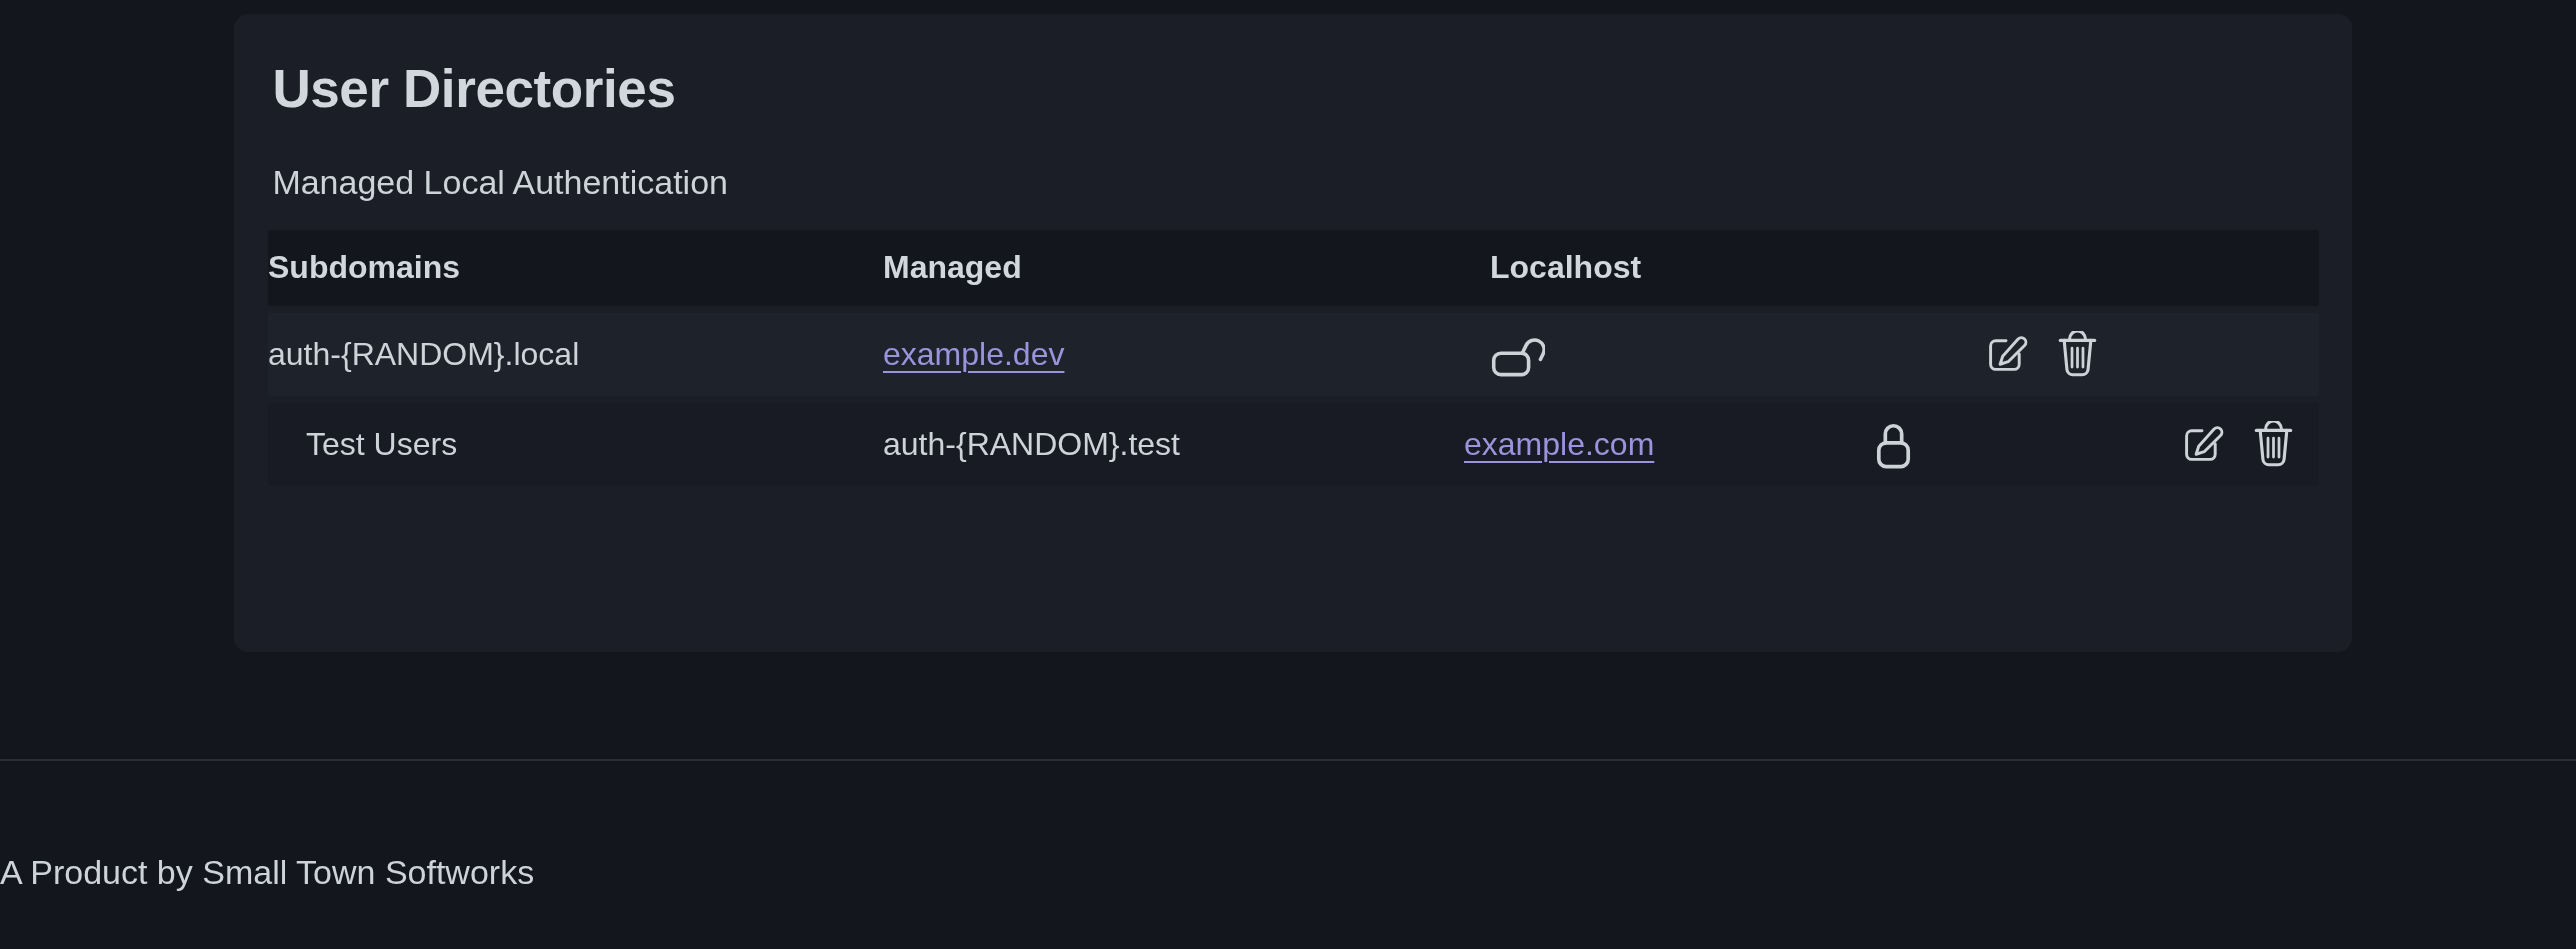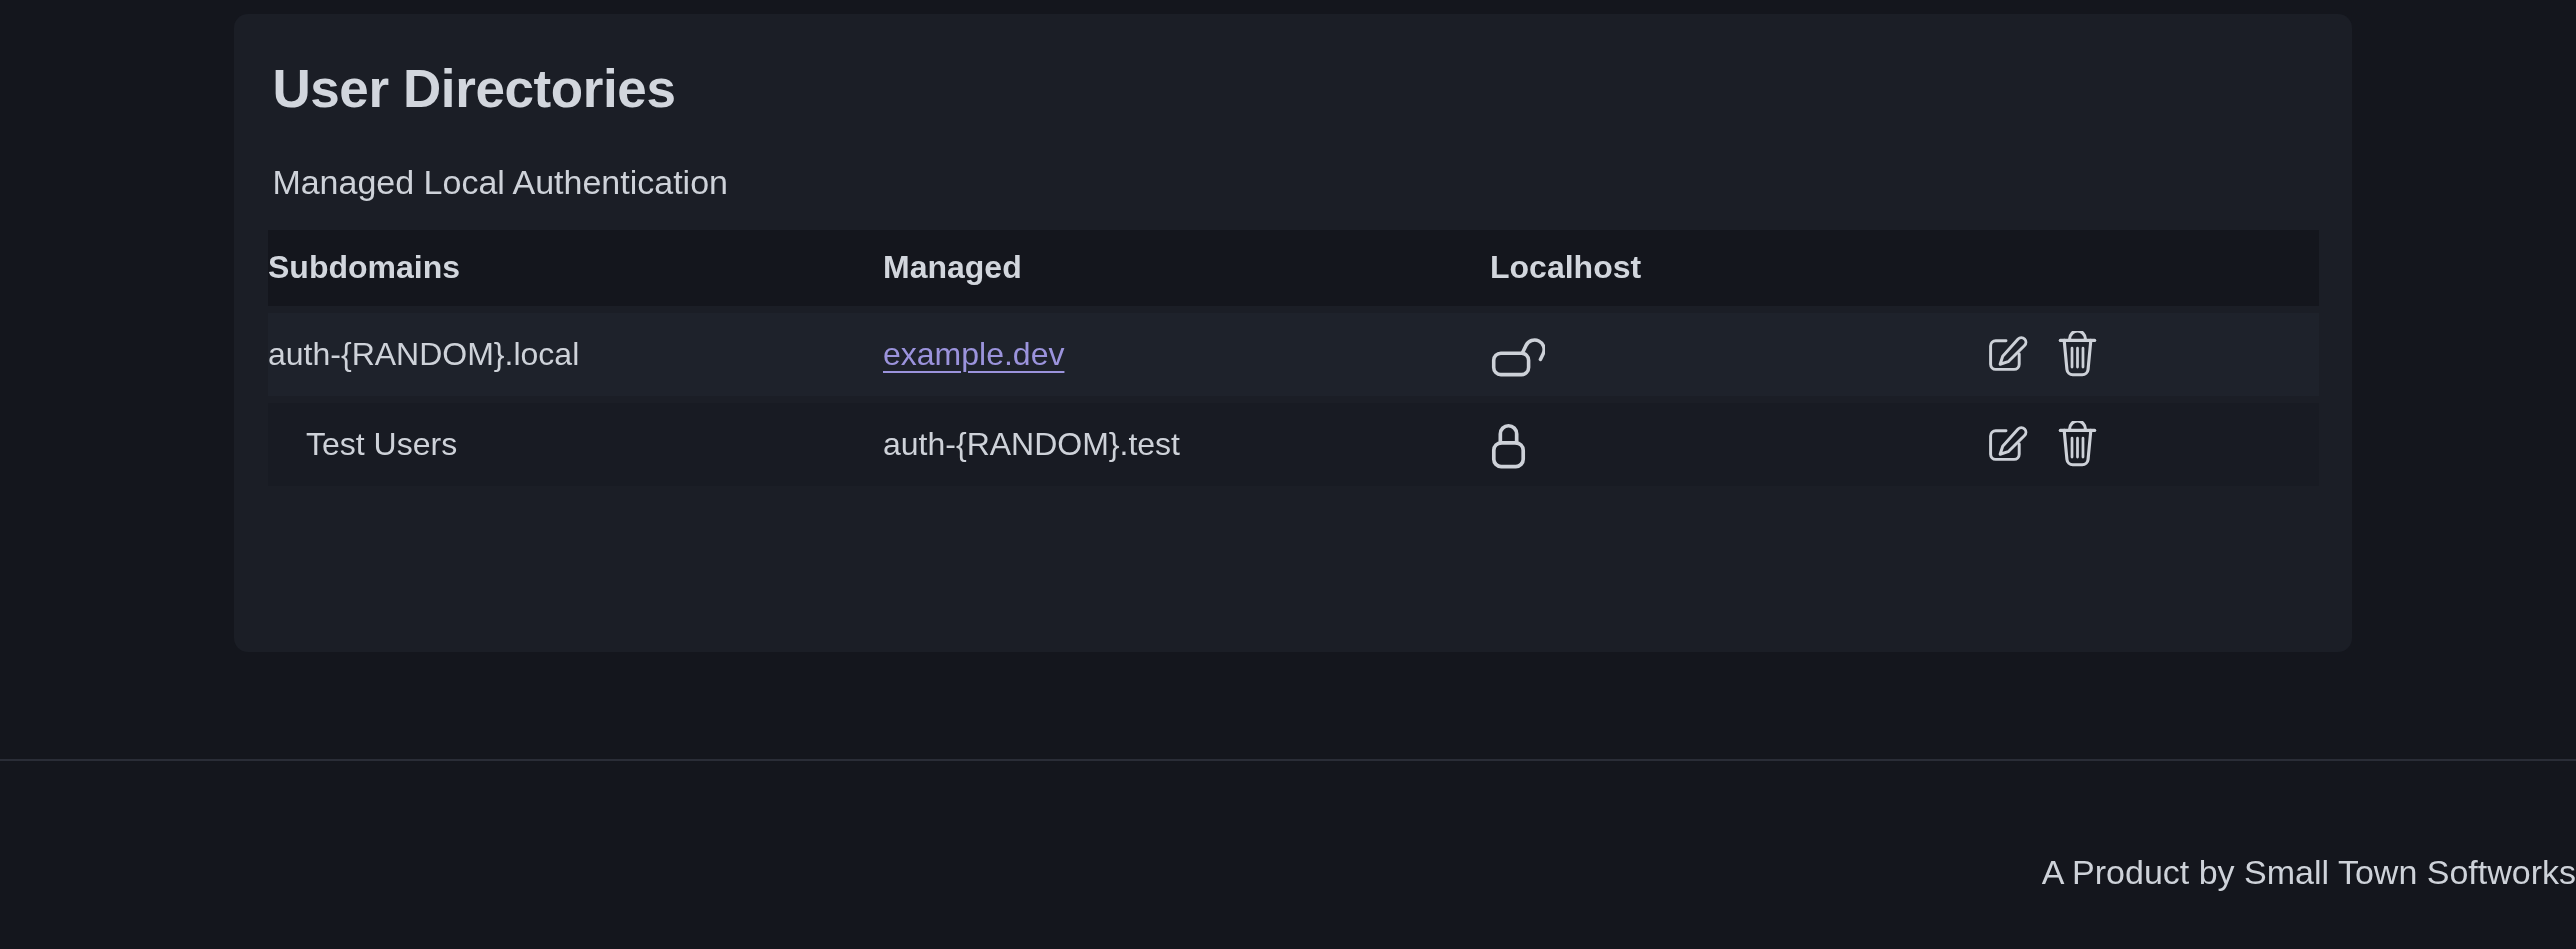--- a/index.html
+++ b/index.html
@@ -51,21 +51,21 @@
     text-underline-offset:6.2px;
     cursor:pointer;
   }
   .icon{ stroke:var(--icon-stroke); fill:none; stroke-linecap:round; stroke-linejoin:round; cursor:pointer; display:block; }
   .footer-divider{
     position:absolute; left:0; top:759px; width:2576px; height:1.8px;
     background:var(--divider);
   }
   .footer-text{
     position:absolute; left:0; top:849px; width:2576px;
-    text-align:right; font-size:34px; line-height:46px; color:var(--text-primary);
+    text-align:left; font-size:34px; line-height:46px; color:var(--text-primary);
   }
 </style>
 </head>
 <body>
 
 <section class="card">
   <h1>User Directories</h1>
   <p class="subtitle">Managed Local Authentication</p>
 
   <div class="table">
@@ -98,20 +98,21 @@
           <line x1="4" y1="12" x2="48" y2="12"></line>
           <path d="M9 12 l3.5 37 a7.5 7.5 0 0 0 7.5 6.8 h12 a7.5 7.5 0 0 0 7.5 -6.8 L43 12"></path>
           <path d="M19 22 v24 M26 22 v24 M33 22 v24" stroke-width="3.5"></path>
         </svg>
       </div>
     </div>
 
     <div class="trow row even">
       <div class="cell c1">Test Users</div>
       <div class="cell c2">auth-{RANDOM}.test</div>
+      <div class="cell c3"><a class="domain-link">example.com</a></div>
       <div class="cell c4">
         <svg class="icon" width="37" height="49" viewBox="0 0 44 60" stroke-width="4.5">
           <path d="M12 28 V17 a10 10 0 0 1 20 0 v11"></path>
           <rect x="4" y="28" width="36" height="29" rx="9"></rect>
         </svg>
       </div>
       <div class="cell c5">
         <svg class="icon" width="44" height="44" viewBox="0 0 60 60" stroke-width="4">
           <path d="M30 12 H16 a7 7 0 0 0 -7 7 v25 a7 7 0 0 0 7 7 h25 a7 7 0 0 0 7 -7 V30"></path>
           <path d="M46.5 9.5 a6.2 6.2 0 0 1 8.8 8.8 L33 40.5 L22 44 L25.5 33 Z"></path>

